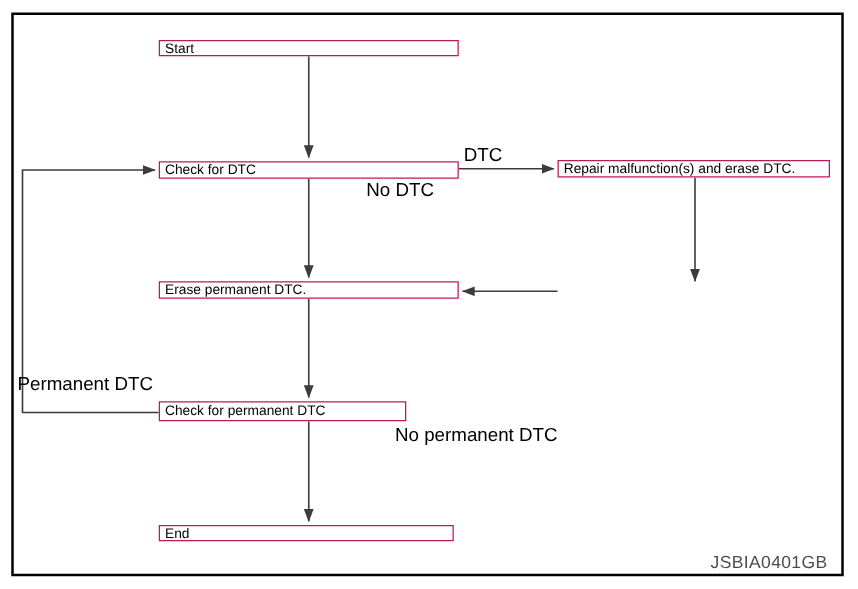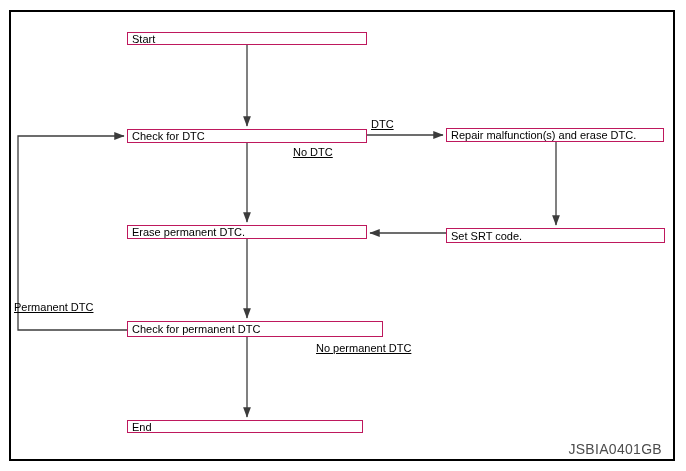--- a/index.html
+++ b/index.html
@@ -39,25 +39,24 @@
     font-size: 11px;
     color: #000000;
     display: flex;
     align-items: center;
     padding-left: 4px;
     white-space: nowrap;
     overflow: hidden;
   }
   .edge-label {
     position: absolute;
-    font-size: 11px;
+    font-size: 15px;
     color: #000000;
     white-space: nowrap;
     line-height: 11px;
-    text-decoration: underline;
   }
   #figure-code {
     position: absolute;
     right: 24px;
     top: 445px;
     font-size: 14px;
     letter-spacing: 0.3px;
     color: #4d4d4d;
     line-height: 9px;
   }
@@ -96,25 +95,22 @@
   </div>
 
   <div class="node" style="left:446px; top:128px; width:218px; height:14px;">
     <span>Repair malfunction(s) and erase DTC.</span>
   </div>
 
   <div class="node" style="left:127px; top:225px; width:240px; height:14px;">
     <span>Erase permanent DTC.</span>
   </div>
 
-  <div class="node" style="left:446px; top:228px; width:219px; height:15px;">
-    <span>Set SRT code.</span>
-  </div>
 
-  <div class="node" style="left:127px; top:321px; width:256px; height:16px;">
+  <div class="node" style="left:127px; top:321px; width:198px; height:16px;">
     <span>Check for permanent DTC</span>
   </div>
 
   <div class="node" style="left:127px; top:420px; width:236px; height:13px;">
     <span>End</span>
   </div>
 
   <div class="edge-label" style="left:371px; top:119px;">DTC</div>
 
   <div class="edge-label" style="left:252px; top:147px;margin-left:41px;">No DTC</div>

